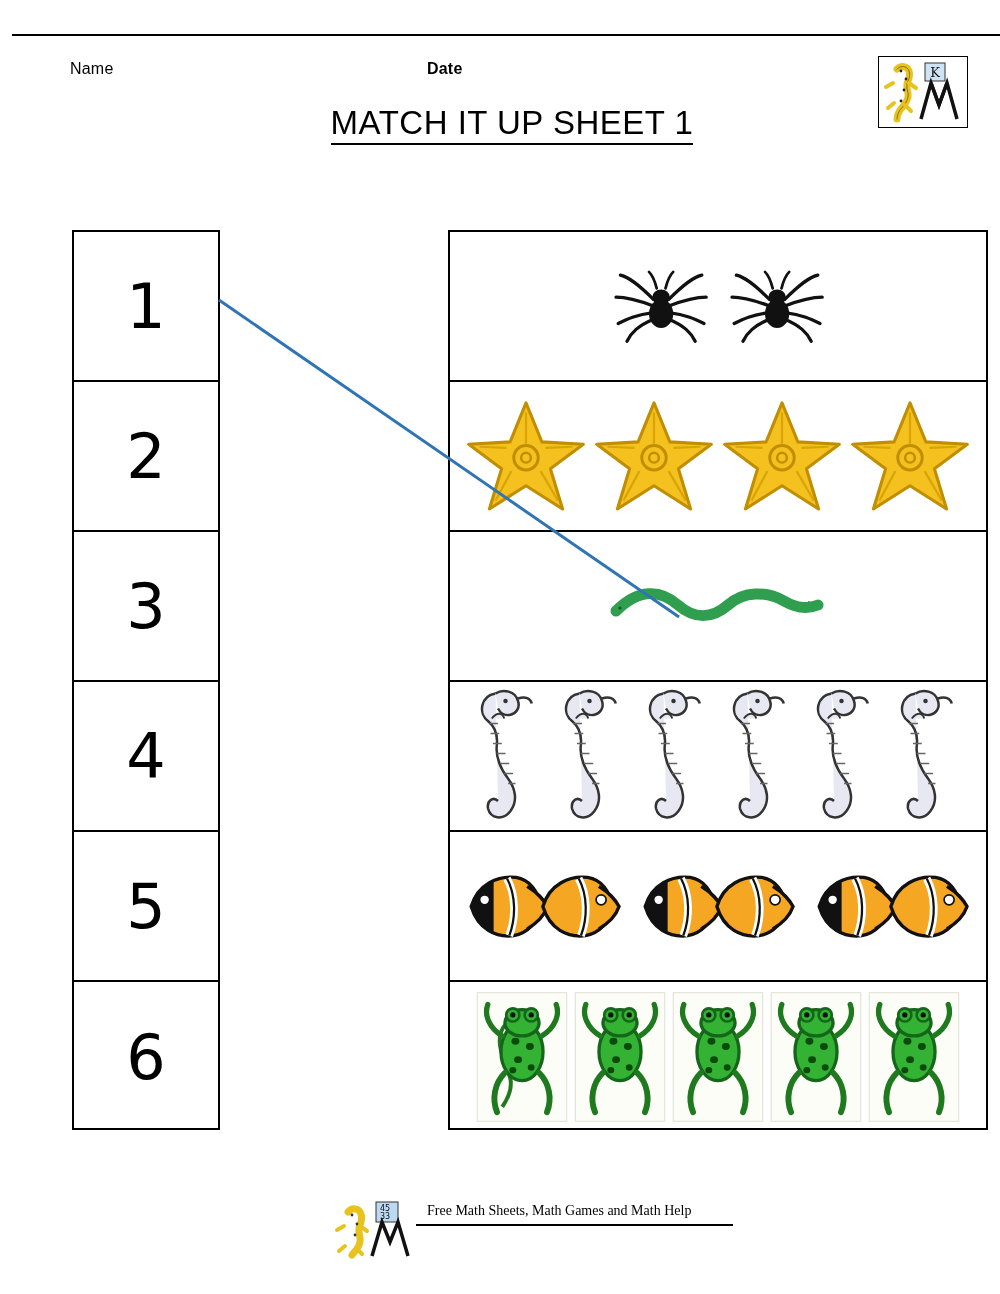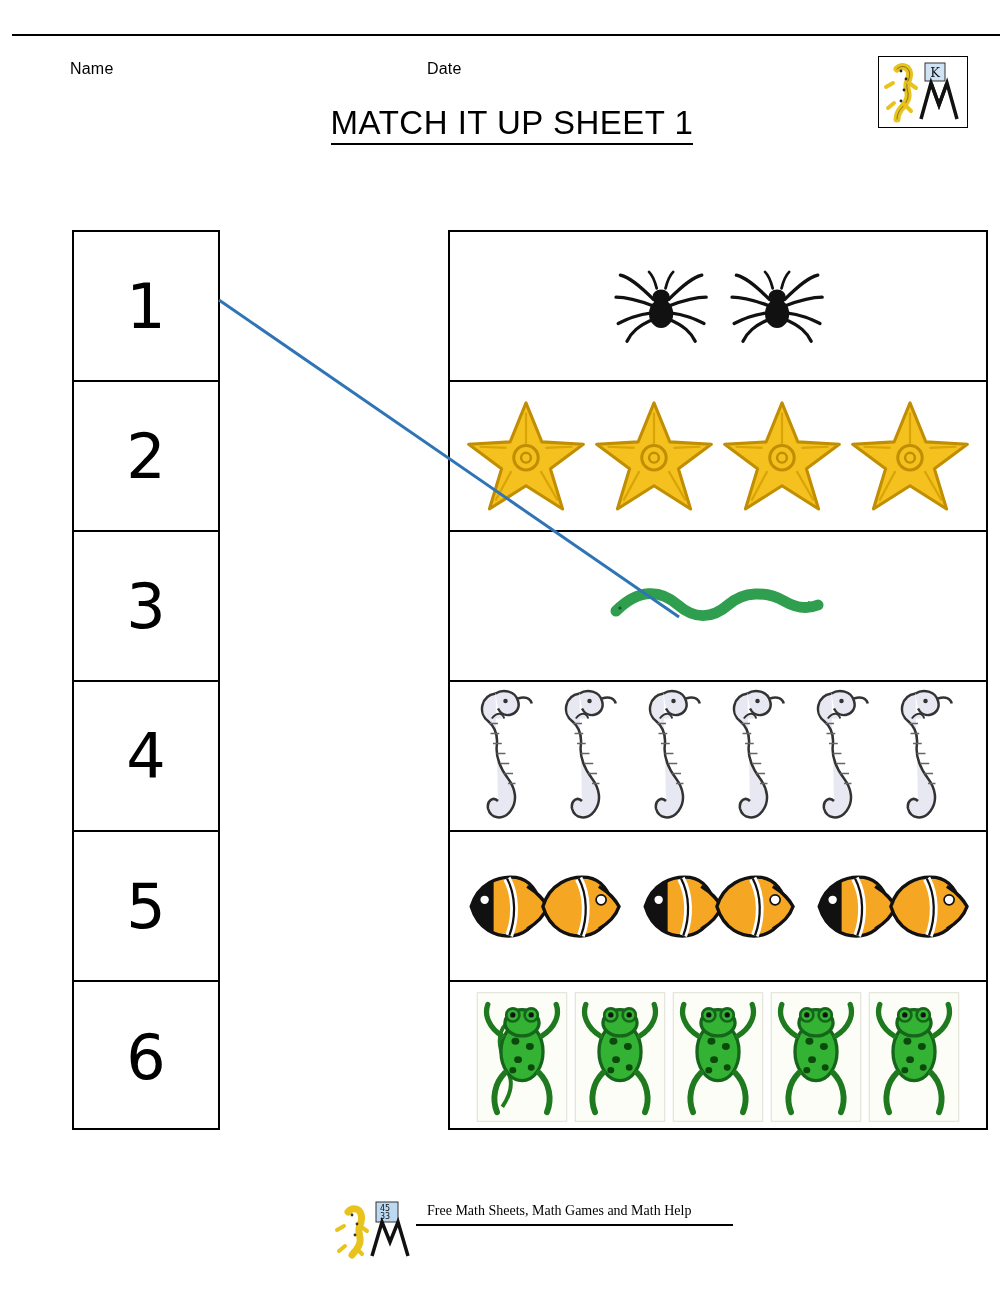--- a/index.html
+++ b/index.html
@@ -34,20 +34,21 @@
     top: 60px;
     font-size: 16px;
     letter-spacing: 0.2px;
   }
   .date-label {
     position: absolute;
     left: 415px;
     top: 60px;
     font-size: 16px;
     letter-spacing: 0.2px;
+    font-weight: bold;
   }
   .logo-box {
     position: absolute;
     left: 866px;
     top: 56px;
     width: 88px;
     height: 70px;
     border: 1px solid #000000;
     background: #ffffff;
   }

